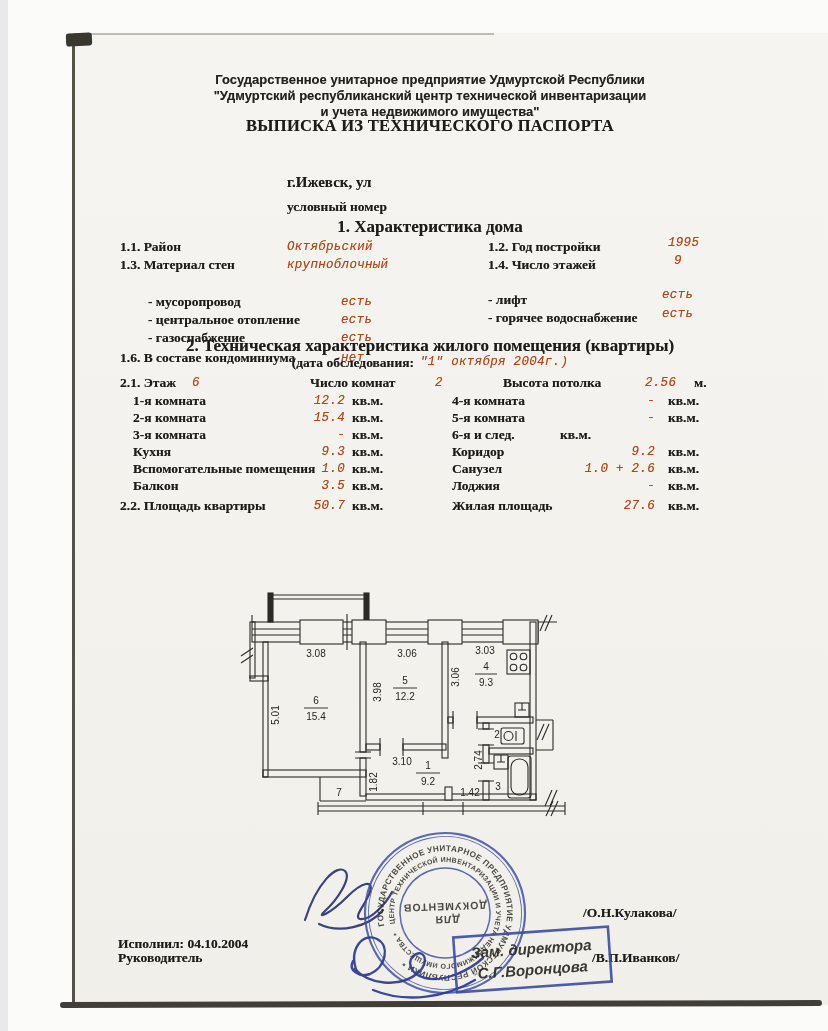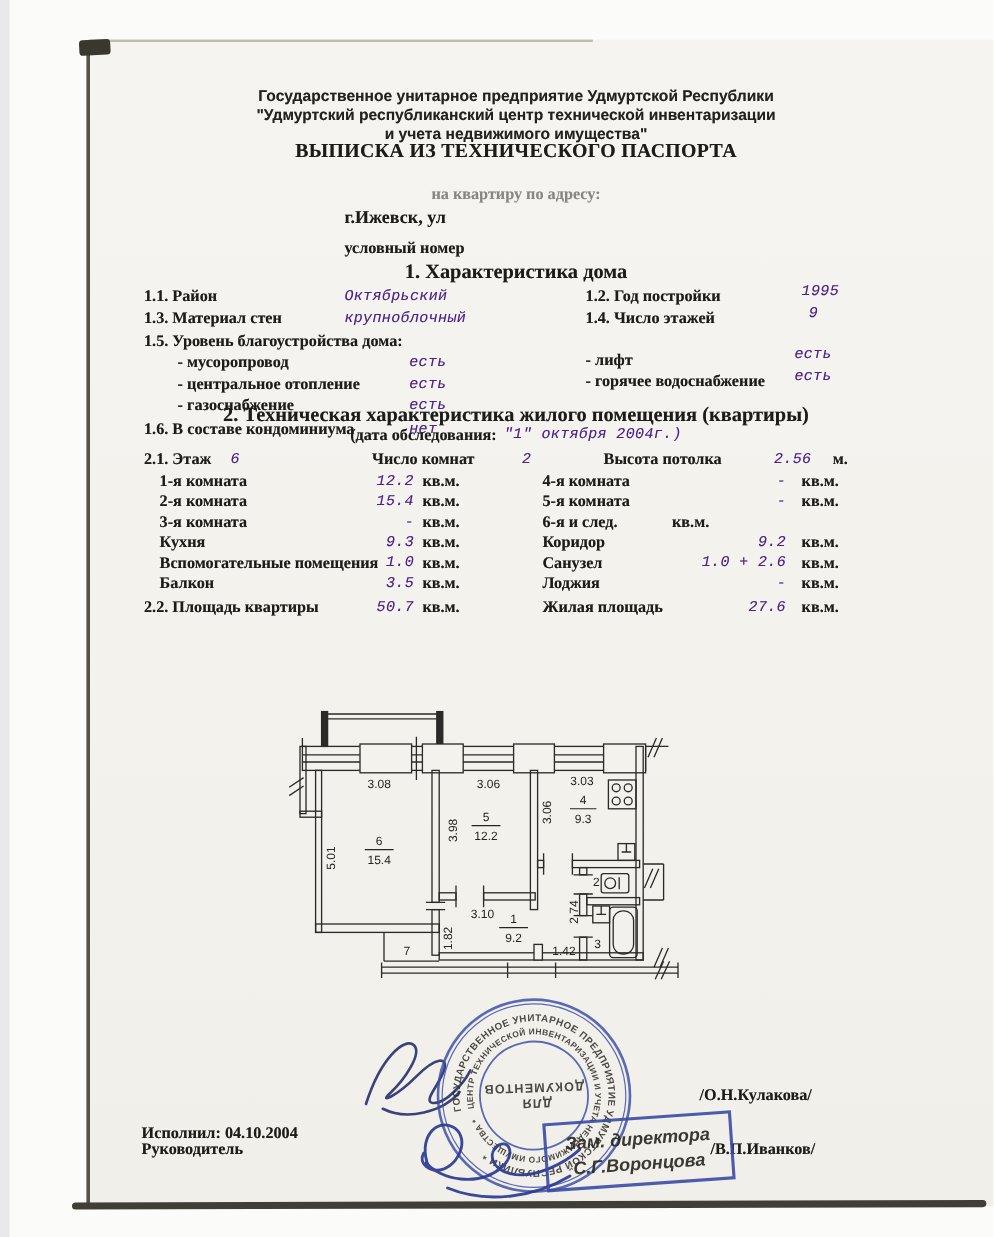--- a/index.html
+++ b/index.html
@@ -10,21 +10,21 @@
   .paper{left:74px;top:33px;width:754px;height:972px;
          background:linear-gradient(180deg,#f5f4f0 0%,#f3f2ed 55%,#f0efe9 100%);}
   .edge-left{left:72px;top:34px;width:3px;height:970px;background:#55524a;}
   .edge-top{left:74px;top:33px;width:420px;height:2px;background:rgba(110,104,86,.4);}
   .corner-blob{left:66px;top:33px;width:26px;height:13px;background:#3a372e;border-radius:3px;transform:rotate(-3deg);}
   .edge-bottom{left:60px;top:1001px;width:762px;height:6px;background:#403e36;border-radius:3px;transform:rotate(-.15deg);}
   .serif{font-family:"Liberation Serif",serif;font-weight:700;font-size:13.5px;color:#1e1c19;
          white-space:nowrap;text-shadow:0 0 .5px rgba(40,38,34,.55);}
   .sans{font-family:"Liberation Sans",sans-serif;font-weight:700;font-size:13px;color:#24221f;
         white-space:nowrap;text-shadow:0 0 .5px rgba(40,38,34,.45);}
-  .mono{font-family:"Liberation Mono",monospace;font-style:italic;font-size:12.5px;color:#4c1d95;
+  .mono{font-family:"Liberation Mono",monospace;font-style:italic;font-size:12.5px;color:#c2410c;
         white-space:nowrap;letter-spacing:.3px;text-shadow:0 0 .5px rgba(40,38,34,.4);}
   .cline{left:100px;width:660px;text-align:center;}
   .h-title{font-size:16.5px;letter-spacing:.3px;}
   .sec-title{font-size:17px;}
   .big{font-size:15px;}
   .faded{opacity:.5;}
   .valr{text-align:right;}
   .flexc{display:flex;justify-content:center;gap:6px;}
   .flexl{display:flex;gap:6px;}
   svg text{font-family:"Liberation Sans",sans-serif;fill:#26251f;}
@@ -37,37 +37,35 @@
   <div class="abs paper"></div>
   <div class="abs edge-top"></div>
   <div class="abs edge-left"></div>
   <div class="abs corner-blob"></div>
   <div class="abs edge-bottom"></div>
 
   <div class="abs sans cline" style="top:72px">Государственное унитарное предприятие Удмуртской Республики</div>
   <div class="abs sans cline" style="top:88px">"Удмуртский республиканский центр технической инвентаризации</div>
   <div class="abs sans cline" style="top:104px">и учета недвижимого имущества"</div>
   <div class="abs serif h-title cline" style="top:116px">ВЫПИСКА ИЗ ТЕХНИЧЕСКОГО ПАСПОРТА</div>
-  <div class="abs serif cline faded" style="top:154px">на квартиру по адресу:</div>
   <div class="abs serif big" style="left:287px;top:174px">г.Ижевск, ул</div>
   <div class="abs serif" style="left:287px;top:199px">условный номер</div>
 
   <div class="abs serif sec-title cline" style="top:217px">1. Характеристика дома</div>
 
   <div class="abs serif" style="left:120px;top:239px">1.1. Район</div>
   <div class="abs mono" style="left:287px;top:240px">Октябрьский</div>
   <div class="abs serif" style="left:488px;top:239px">1.2. Год постройки</div>
   <div class="abs mono" style="left:668px;top:236px">1995</div>
 
   <div class="abs serif" style="left:120px;top:257px">1.3. Материал стен</div>
   <div class="abs mono" style="left:287px;top:258px">крупноблочный</div>
   <div class="abs serif" style="left:488px;top:257px">1.4. Число этажей</div>
   <div class="abs mono" style="left:674px;top:254px">9</div>
 
-  <div class="abs serif" style="left:120px;top:276px">1.5. Уровень благоустройства дома:</div>
 
   <div class="abs serif" style="left:148px;top:294px">- мусоропровод</div>
   <div class="abs mono" style="left:341px;top:295px">есть</div>
   <div class="abs serif" style="left:488px;top:292px">- лифт</div>
   <div class="abs mono" style="left:662px;top:288px">есть</div>
 
   <div class="abs serif" style="left:148px;top:312px">- центральное отопление</div>
   <div class="abs mono" style="left:341px;top:313px">есть</div>
   <div class="abs serif" style="left:488px;top:310px">- горячее водоснабжение</div>
   <div class="abs mono" style="left:662px;top:307px">есть</div>

